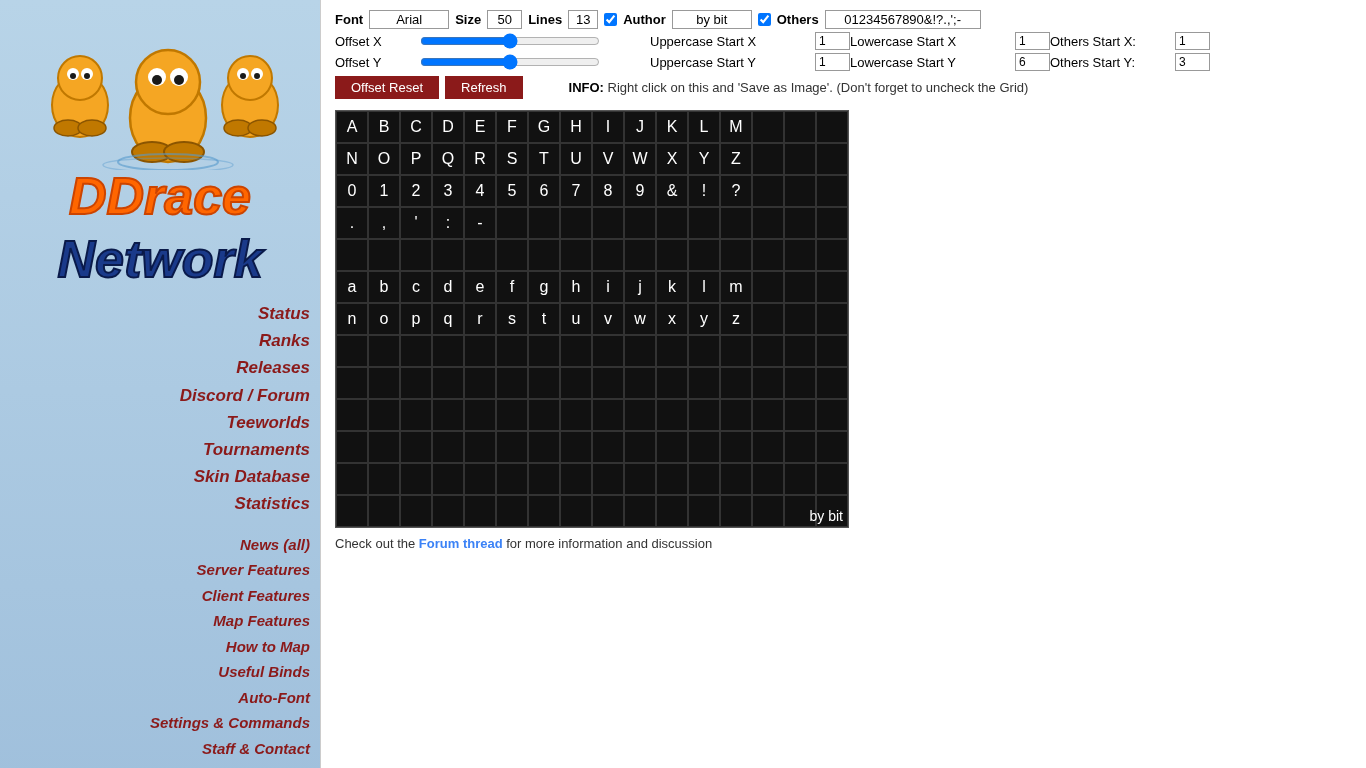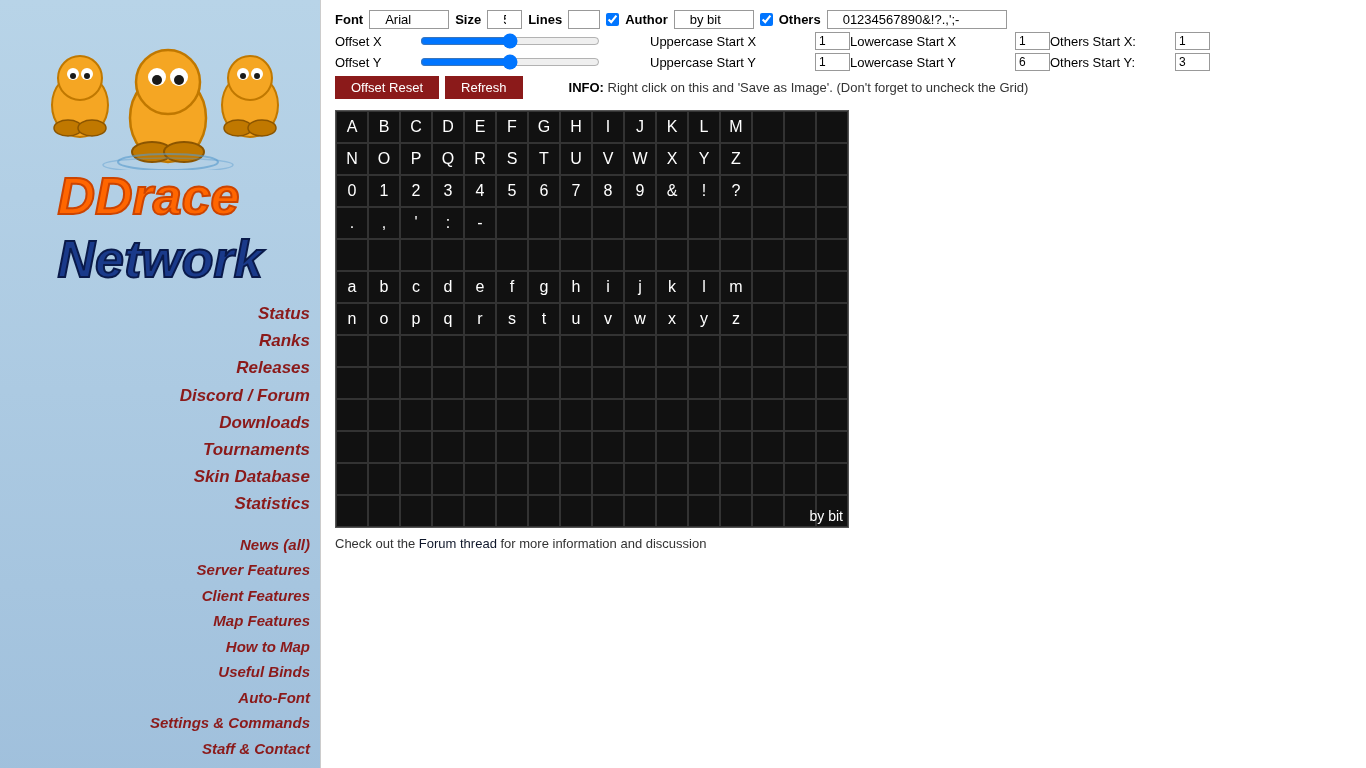--- a/index.html
+++ b/index.html
@@ -30,21 +30,21 @@
       align-items: center;
       padding: 10px 0 5px 0;
     }
 
     
     .logo-text {
       font-size: 52px;
       font-weight: 900;
       font-style: italic;
       line-height: 1;
-      text-align: left;
+      text-align: center;
     }
     .logo-ddrace {
       color: #ff6600;
       -webkit-text-stroke: 2px #cc4400;
       display: block;
     }
     .logo-network {
       color: #1a3a8a;
       -webkit-text-stroke: 2px #0a1a4a;
       display: block;
@@ -99,28 +99,29 @@
     }
 
     .control-label {
       font-weight: bold;
       font-size: 13px;
     }
 
     .control-input {
       border: 1px solid #999;
       font-size: 13px;
-      padding: 1px 15px;
+      padding: 1px 3px;
+      text-align: center;
     }
 
     .font-input { width: 80px; }
     .size-input { width: 35px; }
     .lines-input { width: 30px; }
     .author-input { width: 80px; }
-    .others-input { width: 180px; }
+    .others-input { width: 156px; }
 
     .alpha-slider {
       width: 200px;
     }
 
     .start-input {
       width: 35px;
       border: 1px solid #999;
       font-size: 12px;
       padding: 1px 3px;
@@ -178,22 +179,22 @@
       font-size: 14px;
       font-family: Arial;
     }
 
     .footer-text {
       font-size: 13px;
       margin-top: 8px;
       color: #333;
     }
     .footer-link {
-      color: #0f172a;
-      font-weight: normal;
+      color: #3b82f6;
+      font-weight: bold;
       cursor: pointer;
     }
 
     
     .tee-svg { width: 280px; height: 160px; }
 
     input[type="range"] {
       height: 14px;
     }
 
@@ -261,21 +262,21 @@
       <span class="logo-ddrace">DDrace</span>
       <span class="logo-network">Network</span>
     </div>
   </div>
 
   <nav id="nav">
     <a class="nav-link">Status</a>
     <a class="nav-link">Ranks</a>
     <a class="nav-link">Releases</a>
     <a class="nav-link">Discord / Forum</a>
-    <a class="nav-link">Downloads</a>
+    <a class="nav-link">Teeworlds</a>
     <a class="nav-link">Tournaments</a>
     <a class="nav-link">Skin Database</a>
     <a class="nav-link">Statistics</a>
 
     <div class="nav-separator"></div>
 
     <a class="nav-sub-link">News (all)</a>
     <a class="nav-sub-link">Server Features</a>
     <a class="nav-sub-link">Client Features</a>
     <a class="nav-sub-link">Map Features</a>

